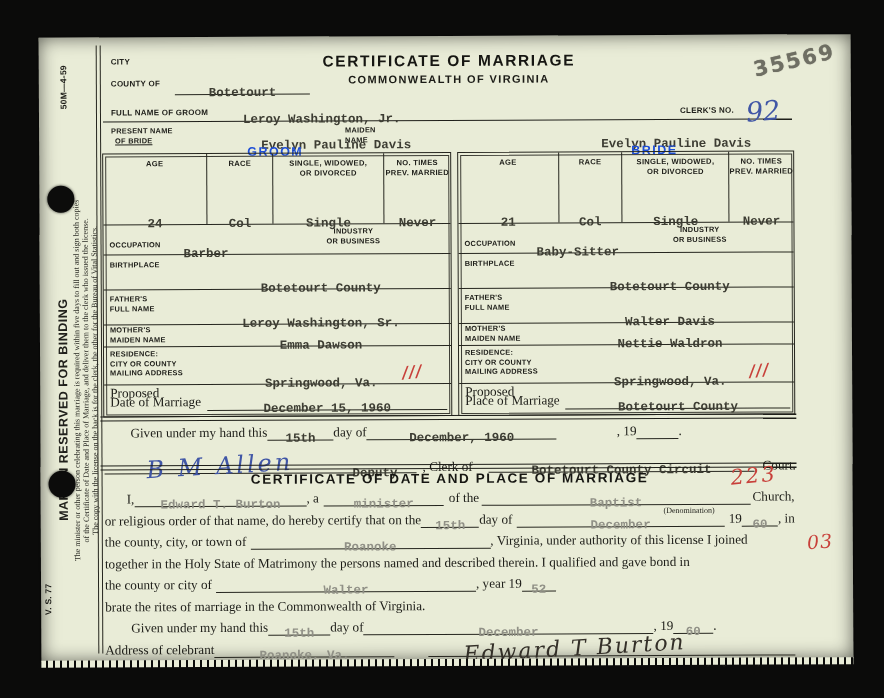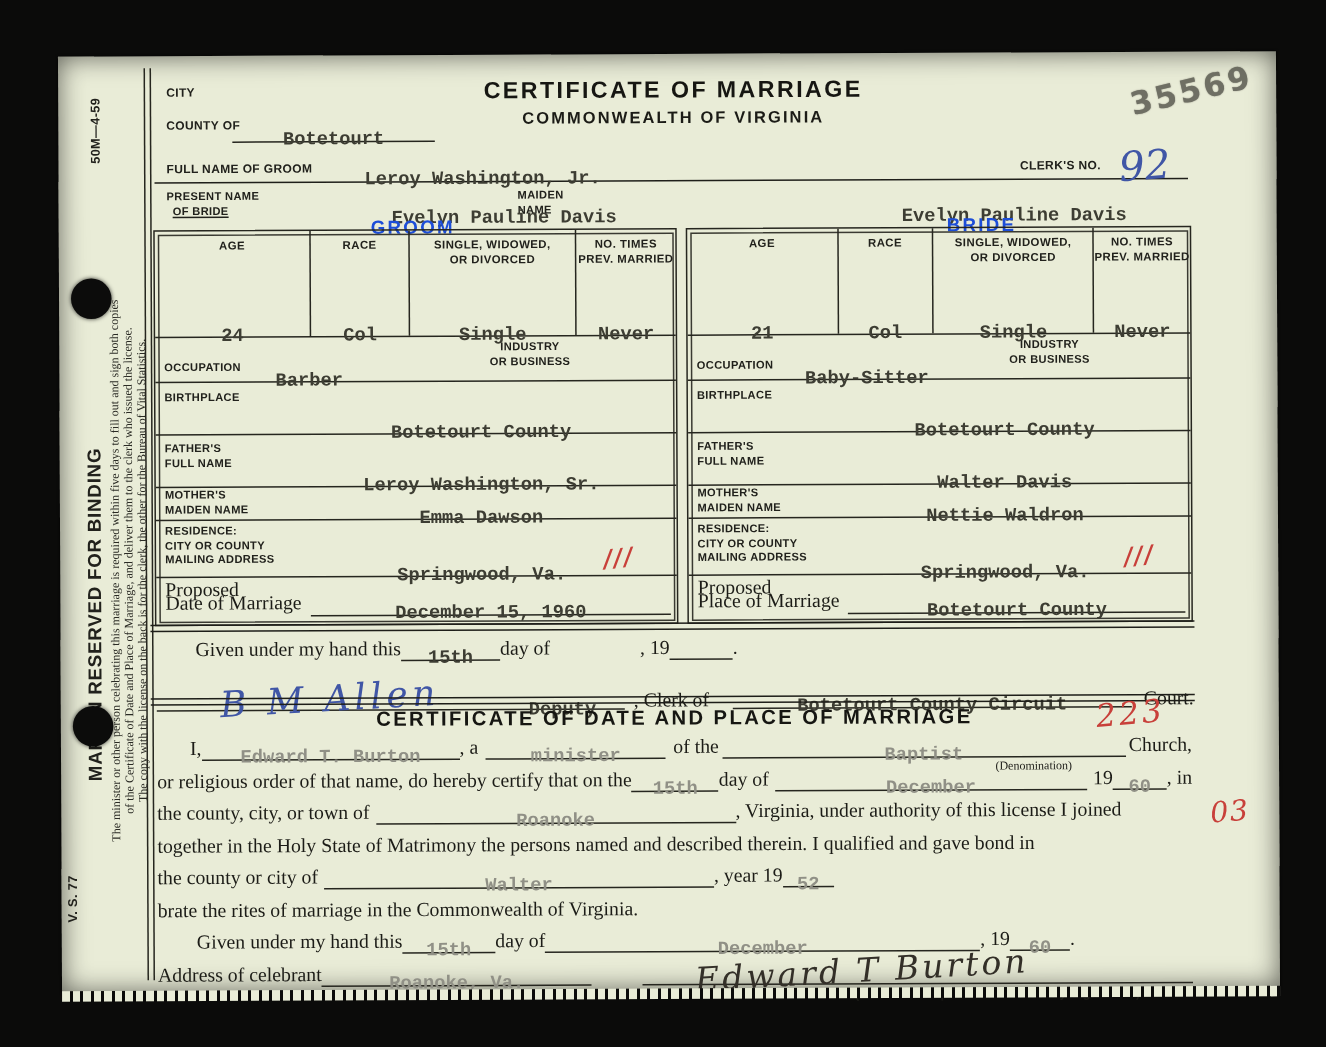--- a/index.html
+++ b/index.html
@@ -49,21 +49,21 @@
   <div class="vtext" style="left:-219px;top:329px;width:530px;text-align:center;font:8px/1.15 'Liberation Serif',serif;color:#2a2a24;">
     <div>The minister or other person celebrating this marriage is required within five days to fill out and sign both copies</div>
     <div>of the Certificate of Date and Place of Marriage, and deliver them to the clerk who issued the license.</div>
     <div>The copy with the license on the back is for the clerk, the other for the Bureau of Vital Statistics.</div>
   </div>
   <div class="vtext lbl" style="left:-8px;top:556px;font-size:8.5px;">V. S. 77</div>
   <div class="abs" style="left:57px;top:8px;bottom:8px;width:3px;border-left:1.2px solid #26261f;border-right:1.2px solid #26261f;"></div>
 
   <div class="abs lbl" style="left:72px;top:20px;font-size:8px;">CITY</div>
   <div class="abs lbl" style="left:72px;top:42px;font-size:8px;">COUNTY OF</div>
-  <div class="abs bl" style="left:116px;top:42px;width:135px;text-align:center;">
+  <div class="abs bl" style="left:136px;top:42px;width:135px;text-align:center;">
     <span class="typed on">Botetourt</span>
   </div>
   <div class="abs" style="left:260px;top:16px;width:300px;text-align:center;">
     <div style="font:700 15.5px 'Liberation Sans',sans-serif;letter-spacing:1.6px;color:#161612;">CERTIFICATE OF MARRIAGE</div>
     <div style="font:700 11px 'Liberation Sans',sans-serif;letter-spacing:1.4px;color:#1b1b16;margin-top:3px;">COMMONWEALTH OF VIRGINIA</div>
   </div>
   <div class="abs" style="left:714px;top:14px;font:700 21px 'DejaVu Sans',sans-serif;letter-spacing:2px;color:#5a5a50;transform:rotate(-13deg);opacity:.85;text-shadow:0 0 1px #7a7a6e;">35569</div>
 
   <div class="abs" style="left:64px;right:59px;top:48px;height:36px;border-bottom:1.5px solid #1f1f1a;">
     <span class="abs lbl" style="left:8px;bottom:3px;font-size:8px;">FULL NAME OF GROOM</span>
@@ -195,20 +195,23 @@
 
   <div class="abs dblrule" style="left:60px;right:56px;top:379px;"></div>
 
   <div class="abs" style="left:64px;width:690px;top:388px;">
     <div class="srow" style="padding-left:26px;">
       <span class="serif-seg">Given under my hand this</span>
       <span class="bl" style="width:66px;">
           <span class="typed on">15th</span>
         </span>
       <span class="serif-seg">day of</span>
+      <span class="bl" style="width:190px;">
+          <span class="typed on">December, 1960</span>
+        </span>
       <span class="serif-seg" style="margin-left:60px;">, 19</span>
       <span class="bl" style="width:42px;"></span>
       <span class="serif-seg">.</span>
     </div>
     <div style="position:relative;height:27px;">
       <div class="abs" style="left:0;width:312px;bottom:0;border-bottom:1.3px solid #26261f;height:1px;"></div>
       <span class="abs script blue" style="left:42px;bottom:-6px;font-size:24px;letter-spacing:3px;transform:rotate(-3deg);">B M Allen</span>
       <span class="abs typed" style="left:248px;bottom:-7px;">Deputy</span>
       <span class="abs serif" style="left:318px;bottom:-3px;white-space:nowrap;">, Clerk of</span>
       <div class="abs" style="left:384px;width:266px;bottom:0;border-bottom:1.3px solid #26261f;height:20px;display:flex;justify-content:center;align-items:flex-end;">

